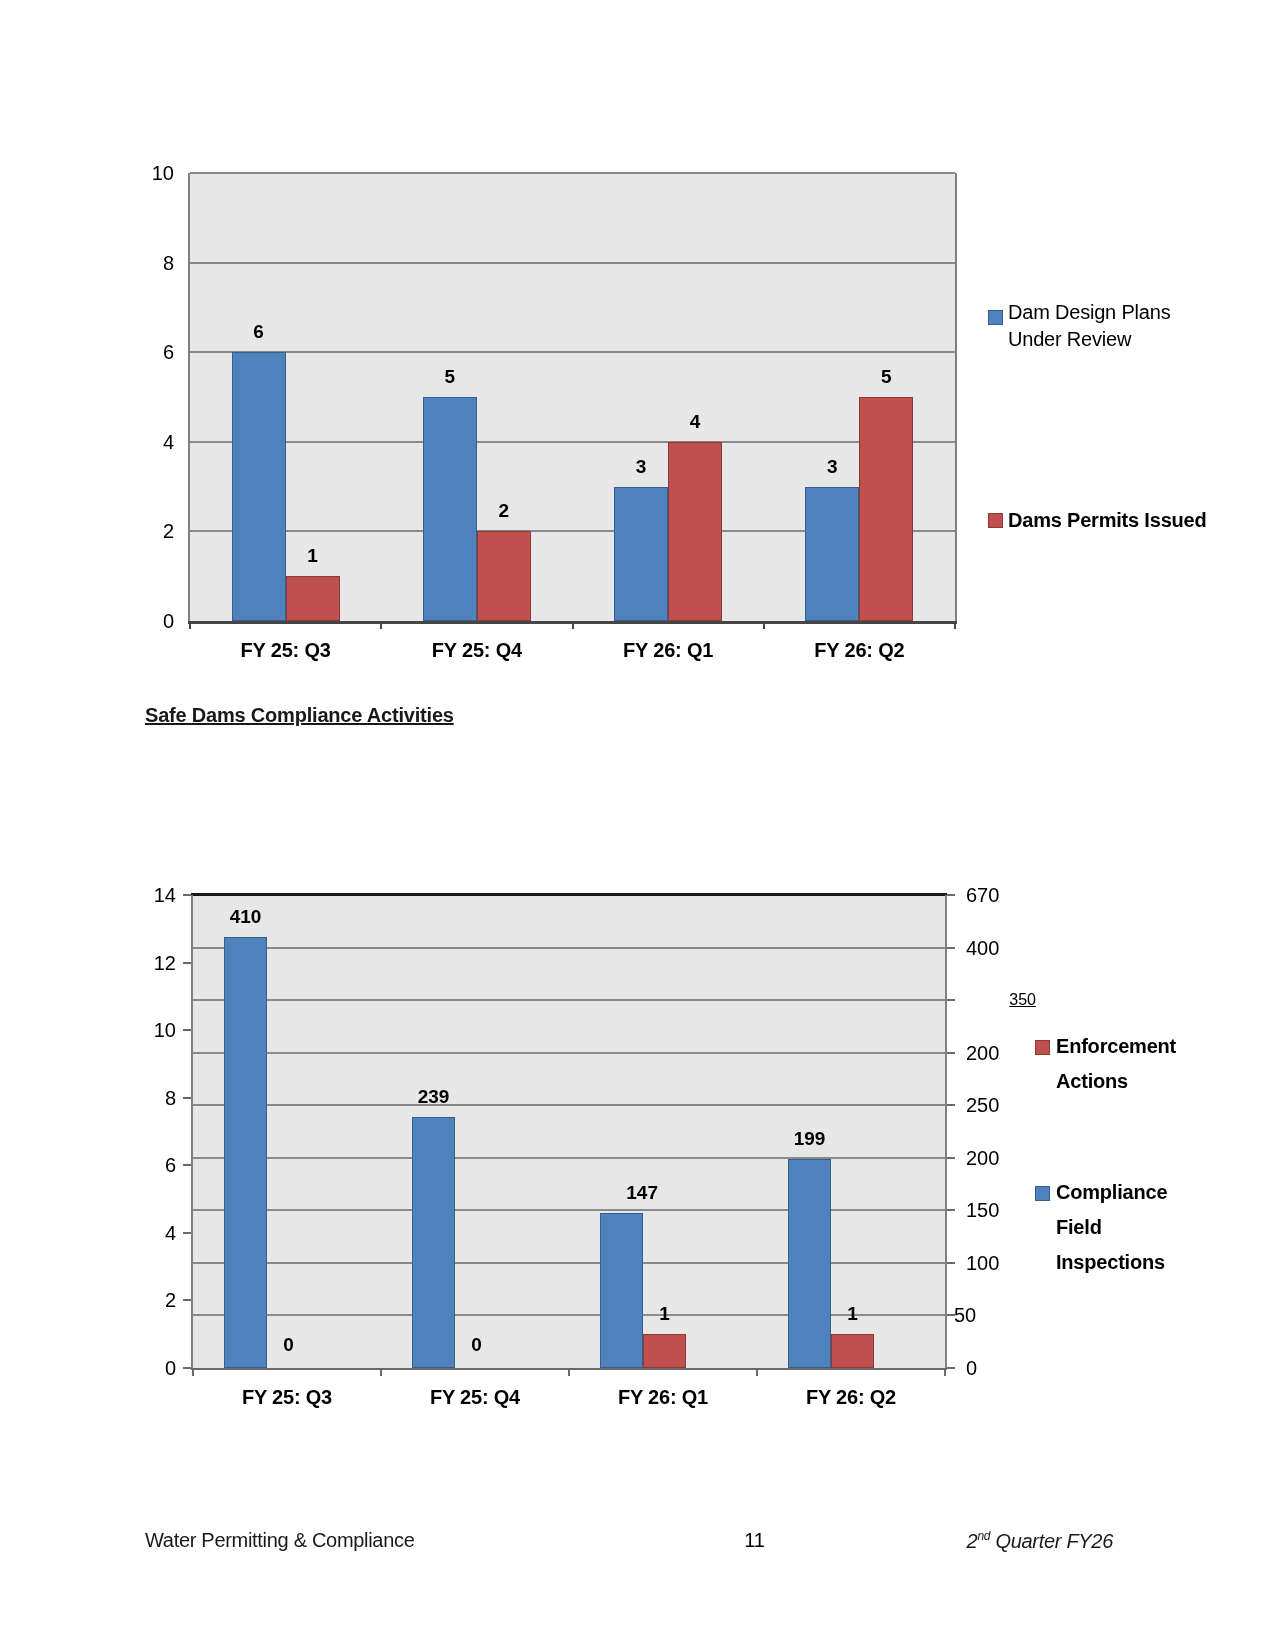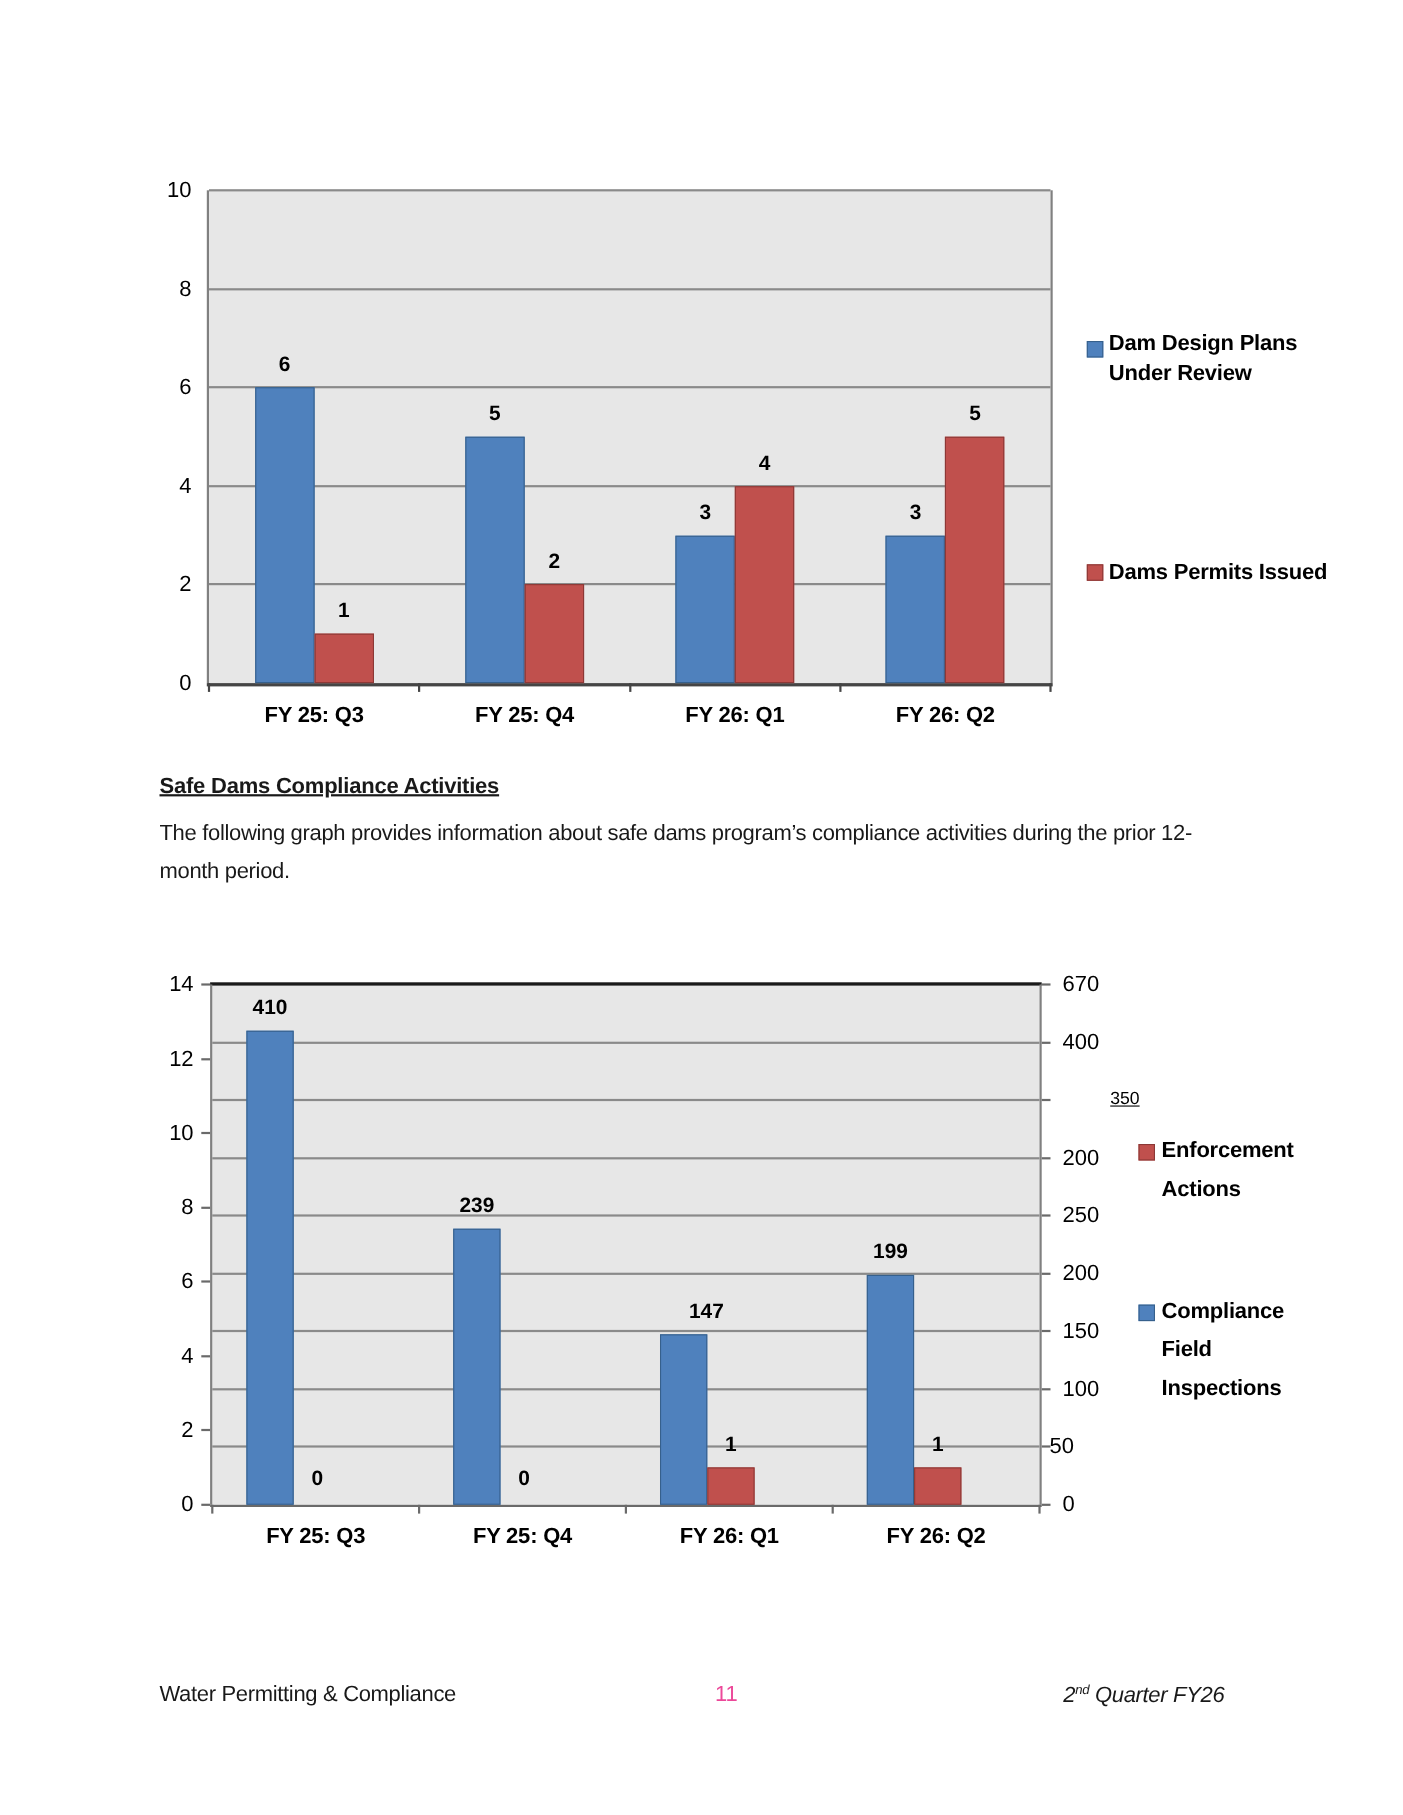--- a/index.html
+++ b/index.html
@@ -10,21 +10,21 @@
   .abs{position:absolute;}
   .doc-heading{
     position:absolute;left:145px;top:704px;font-size:20px;font-weight:bold;
     color:#191919;text-decoration:underline;letter-spacing:-0.2px;
   }
   .doc-body{
     position:absolute;left:145px;top:742px;width:955px;font-size:20px;
     color:#191919;line-height:33.5px;letter-spacing:-0.3px;
   }
   .footer-left{position:absolute;left:145px;top:1529px;font-size:20px;color:#191919;letter-spacing:-0.3px;}
-  .footer-center{position:absolute;left:650px;top:1529px;width:115px;text-align:left;font-size:20px;color:#ec4899;}
+  .footer-center{position:absolute;left:650px;top:1529px;width:115px;text-align:right;font-size:20px;color:#000000;}
   .footer-right{position:absolute;right:162px;top:1529px;font-size:20px;color:#191919;letter-spacing:-0.3px;font-style:italic;}
   .footer-right sup{font-size:12px;}
 </style>
 </head>
 <body>
 
 <div id="page">
 
   <div id="chart1" class="abs" style="left:0;top:0;width:0;height:0;">
       <div style="position: absolute; left: 190px; top: 173px; width: 765px; height: 448px; background: rgb(231, 231, 231);"></div>
@@ -61,27 +61,26 @@
       <div style="position: absolute; left: 611.125px; top: 455.6px; width: 60px; text-align: center; font-size: 19px; font-weight: bold;">3</div>
       <div style="position: absolute; left: 668.125px; top: 441.8px; width: 54px; height: 179.2px; background: rgb(192, 80, 77); border: 1.5px solid rgb(140, 56, 54); box-sizing: border-box;"></div>
       <div style="position: absolute; left: 665.125px; top: 410.8px; width: 60px; text-align: center; font-size: 19px; font-weight: bold;">4</div>
       <div style="position: absolute; left: 572.5px; top: 639px; width: 191.25px; text-align: center; font-size: 20px; font-weight: bold; letter-spacing: -0.2px;">FY 26: Q1</div>
       <div style="position: absolute; left: 805.375px; top: 486.6px; width: 54px; height: 134.4px; background: rgb(79, 129, 189); border: 1.5px solid rgb(54, 96, 140); box-sizing: border-box;"></div>
       <div style="position: absolute; left: 802.375px; top: 455.6px; width: 60px; text-align: center; font-size: 19px; font-weight: bold;">3</div>
       <div style="position: absolute; left: 859.375px; top: 397px; width: 54px; height: 224px; background: rgb(192, 80, 77); border: 1.5px solid rgb(140, 56, 54); box-sizing: border-box;"></div>
       <div style="position: absolute; left: 856.375px; top: 366px; width: 60px; text-align: center; font-size: 19px; font-weight: bold;">5</div>
       <div style="position: absolute; left: 763.75px; top: 639px; width: 191.25px; text-align: center; font-size: 20px; font-weight: bold; letter-spacing: -0.2px;">FY 26: Q2</div>
       <div style="position: absolute; left: 988px; top: 310px; width: 13px; height: 13px; background: rgb(79, 129, 189); border: 1px solid rgb(54, 96, 140);"></div>
-      <div style="position: absolute; left: 1008px; top: 299px; width: 180px; font-size: 20px; font-weight: bold; line-height: 27px; letter-spacing: -0.2px;">Dam Design Plans Under Review</div>
+      <div style="position: absolute; left: 1008px; top: 299px; width: 180px; font-size: 20px; font-weight: normal; line-height: 27px; letter-spacing: -0.2px;">Dam Design Plans Under Review</div>
       <div style="position: absolute; left: 988px; top: 513px; width: 13px; height: 13px; background: rgb(192, 80, 77); border: 1px solid rgb(140, 56, 54);"></div>
       <div style="position: absolute; left: 1008px; top: 507px; width: 260px; font-size: 20px; font-weight: bold; line-height: 27px; white-space: nowrap; letter-spacing: -0.2px;">Dams Permits Issued</div>
     </div>
 
   <div class="doc-heading">Safe Dams Compliance Activities</div>
-  <div class="doc-body">The following graph provides information about safe dams program’s compliance activities during the prior 12-month period.</div>
 
   <div id="chart2" class="abs" style="left:0;top:0;width:0;height:0;">
       <div style="position: absolute; left: 193px; top: 895px; width: 752px; height: 473px; background: rgb(231, 231, 231);"></div>
       <div style="position: absolute; left: 193px; top: 1314.44px; width: 752px; height: 2px; background: rgb(138, 138, 138);"></div>
       <div style="position: absolute; left: 193px; top: 1261.89px; width: 752px; height: 2px; background: rgb(138, 138, 138);"></div>
       <div style="position: absolute; left: 193px; top: 1209.33px; width: 752px; height: 2px; background: rgb(138, 138, 138);"></div>
       <div style="position: absolute; left: 193px; top: 1156.78px; width: 752px; height: 2px; background: rgb(138, 138, 138);"></div>
       <div style="position: absolute; left: 193px; top: 1104.22px; width: 752px; height: 2px; background: rgb(138, 138, 138);"></div>
       <div style="position: absolute; left: 193px; top: 1051.67px; width: 752px; height: 2px; background: rgb(138, 138, 138);"></div>
       <div style="position: absolute; left: 193px; top: 999.111px; width: 752px; height: 2px; background: rgb(138, 138, 138);"></div>

